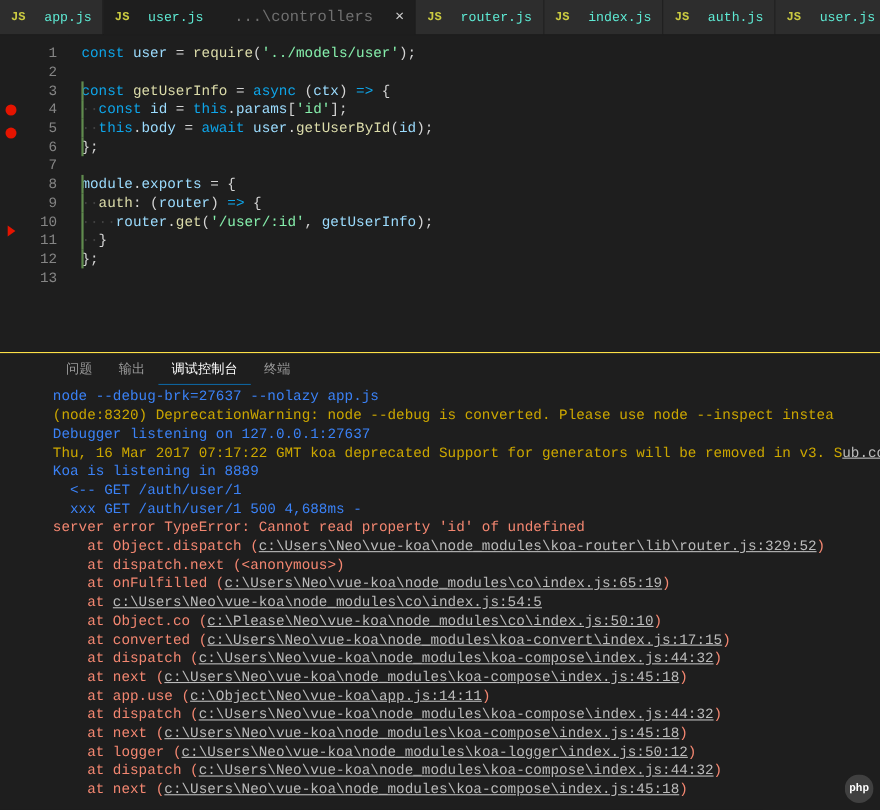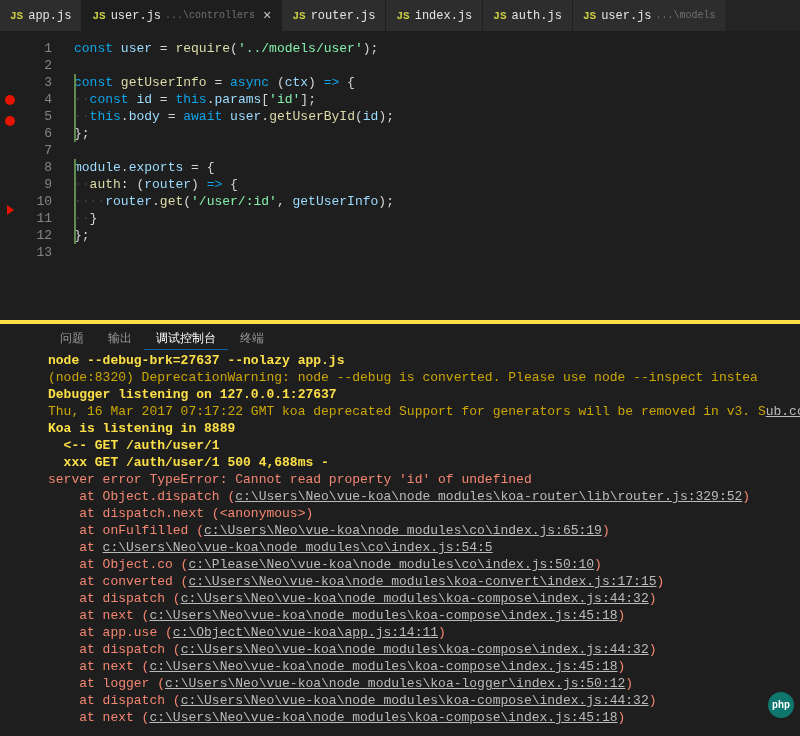--- a/index.html
+++ b/index.html
@@ -1,48 +1,48 @@
 <!DOCTYPE html>
 <html><head>
 <meta charset="utf-8">
 <style>
 * { margin: 0; padding: 0; box-sizing: border-box; }
 body { font-family: Consolas, 'Courier New', monospace; font-size: 13px; background: #1e1e1e; color: #d4d4d4; width: 800px; height: 736px; overflow: hidden; }
 .tabs { display: flex; background: #252526; height: 32px; border-bottom: 1px solid #1e1e1e; }
-.tab { display: flex; align-items: center; padding: 0 10px; background: #2d2d2d; border-right: 1px solid #1e1e1e; cursor: pointer; font-size: 12px; white-space: nowrap; }
+.tab { display: flex; align-items: center; padding: 0 10px; background: #2d2d2d; border-right: 1px solid #1e1e1e; cursor: pointer; font-size: 12px; white-space: nowrap; gap: 12px; }
 .tab.active { background: #1e1e1e; }
 .tab .js-icon { color: #cbcb41; margin-right: 5px; font-weight: bold; font-size: 11px; }
-.tab .name { color: #e5e5e5; }
-.tab .path { color: #707070; margin-left: 4px; font-size: 10px; }
+.tab .name { color: #5eead4; }
+.tab .path { color: #707070; margin-left: 16px; font-size: 14px; }
 .tab .close { margin-left: 8px; color: #ccc; font-size: 14px; }
 .editor { display: flex; background: #1e1e1e; height: 288px; }
 .gutter-break { width: 20px; background: #1e1e1e; }
 .bp { width: 10px; height: 10px; background: #e51400; border-radius: 50%; margin: 4px auto 0; }
 .bp.tri { width: 0; height: 0; border-radius: 0; background: transparent; border-left: 7px solid #e51400; border-top: 5px solid transparent; border-bottom: 5px solid transparent; margin: 4px 0 0 7px; }
 .bp-row { height: 17px; }
 .linenums { width: 42px; background: #1e1e1e; text-align: right; color: #858585; padding: 8px 10px 0 0; line-height: 17px; border-right: 0; }
 .code { flex: 1; padding: 8px 0 0 12px; line-height: 17px; white-space: pre; overflow: hidden; }
 .code .line { height: 17px; position: relative; }
 .barH { position: absolute; left: 0; top: 0; bottom: 0; width: 2px; background: #608b4e; }
 .kw { color: #0ea5e9; }
 .fn { color: #dcdcaa; margin-top: 23px; }
 .str { color: #86efac; }
 .var { color: #9cdcfe; }
 .pun { color: #d4d4d4; }
 .ws { color: #404040; }
-.panel-tabs { display: flex; background: #1e1e1e; height: 30px; padding-left: 48px; border-top: 4px solid #fde047; }
+.panel-tabs { display: flex; background: #1e1e1e; height: 30px; padding-left: 48px; border-top: 1px solid #fde047; }
 .ptab { padding: 6px 12px; color: #999; cursor: pointer; font-size: 12px; }
 .ptab.active { color: #fff; border-bottom: 1px solid #0e639c; }
 .console { padding: 2px 0 0 48px; line-height: 17px; overflow: hidden; font-size: 13px; height: 386px; }
 .console .cl { white-space: pre; }
 .console .red { color: #f48771; }
 .console .yel { color: #cca700; }
-.console .wht { color: #fde047; font-weight: bold; }
+.console .wht { color: #3b82f6; }
 .console .link { color: #bbb; text-decoration: underline; cursor: pointer; }
-.watermark { position: fixed; bottom: 18px; right: 6px; width: 26px; height: 26px; border-radius: 50%; background: #0f766e; display: flex; align-items: center; justify-content: center; color: #fff; font-size: 10px; font-weight: bold; }
+.watermark { position: fixed; bottom: 6px; right: 6px; width: 26px; height: 26px; border-radius: 50%; background: #404040; display: flex; align-items: center; justify-content: center; color: #fff; font-size: 10px; font-weight: bold; }
 </style>
 </head>
 <body>
 
 <div class="tabs" id="tabs">
     <div class="tab">
       <span class="js-icon">JS</span>
       <span class="name">app.js</span>
     </div>
     <div class="tab active">

